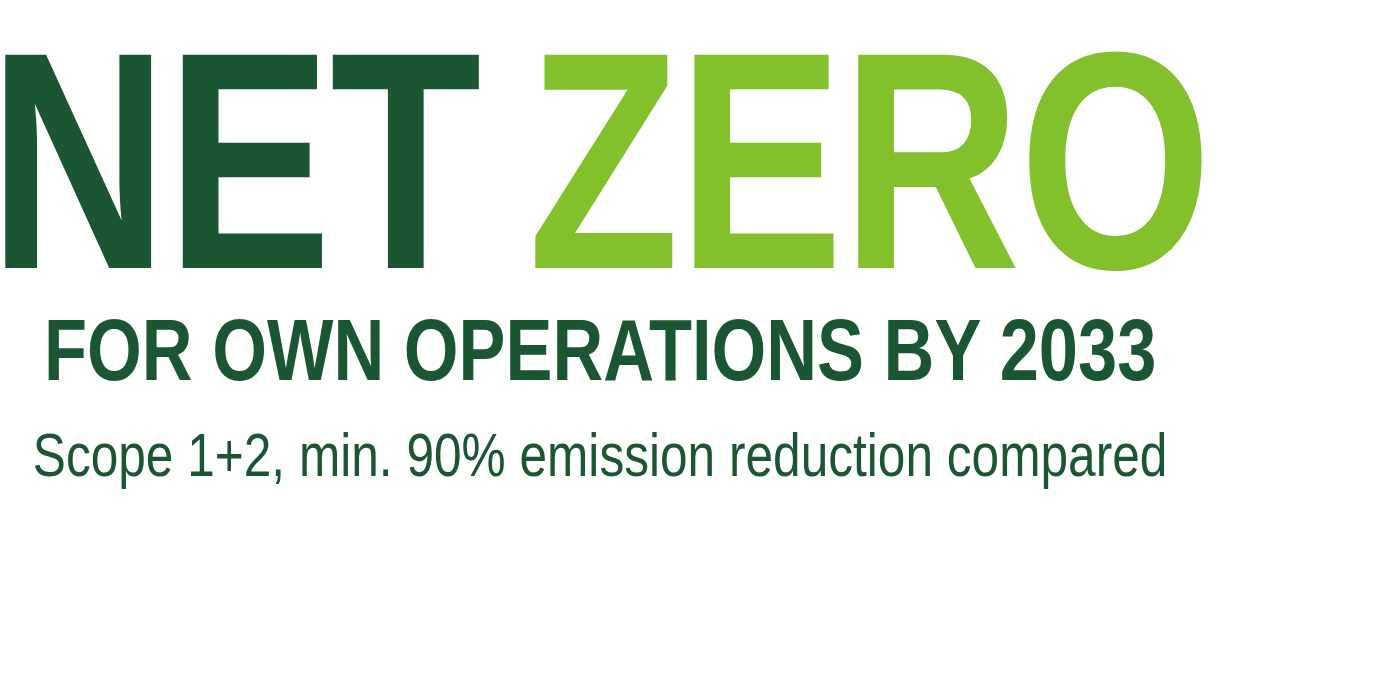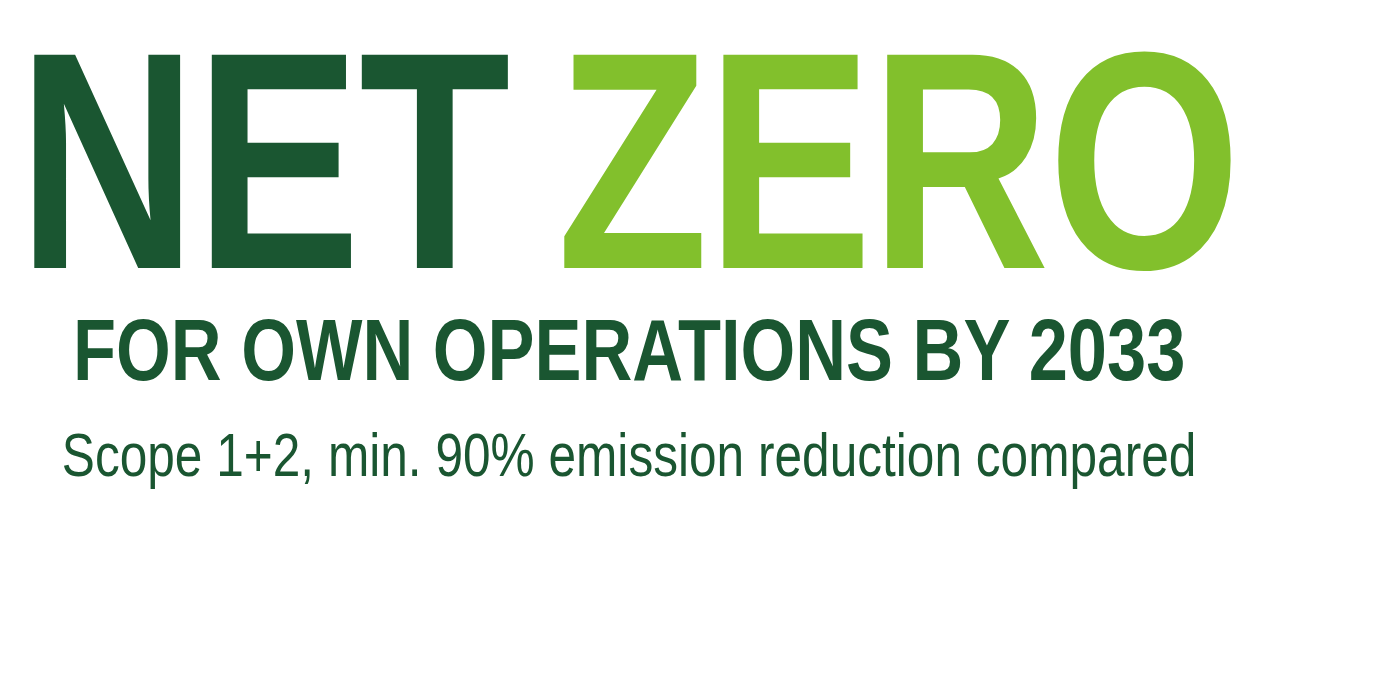--- a/index.html
+++ b/index.html
@@ -18,21 +18,20 @@
   .poster {
     position: relative;
     width: 1200px;
     height: 700px;
     background: #ffffff;
     display: flex;
     flex-direction: column;
     align-items: center;
     justify-content: flex-start;
     box-sizing: border-box;
-    margin-left: 29px;
   }
 
   
   .headline {
     margin-top: 36px;
     height: 250px;
     display: flex;
     align-items: center;
     justify-content: center;
     white-space: nowrap;

